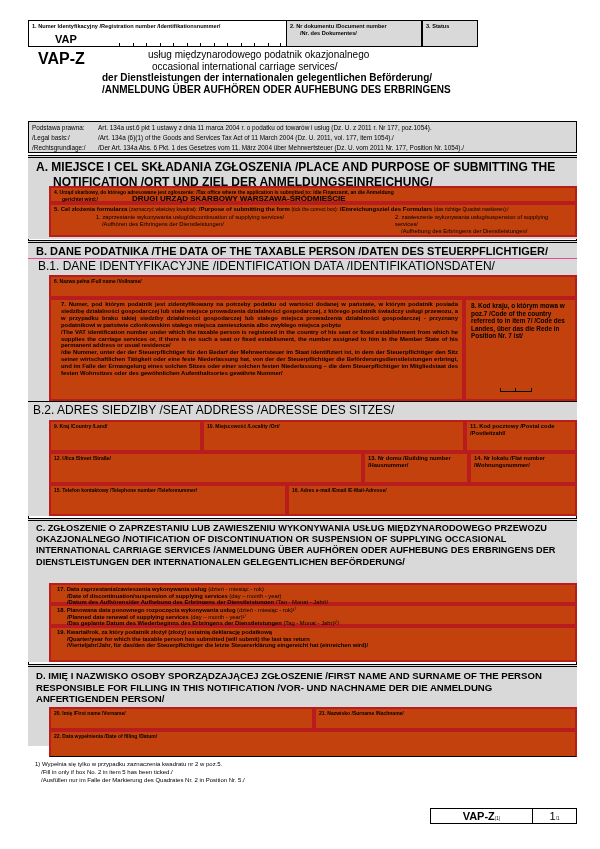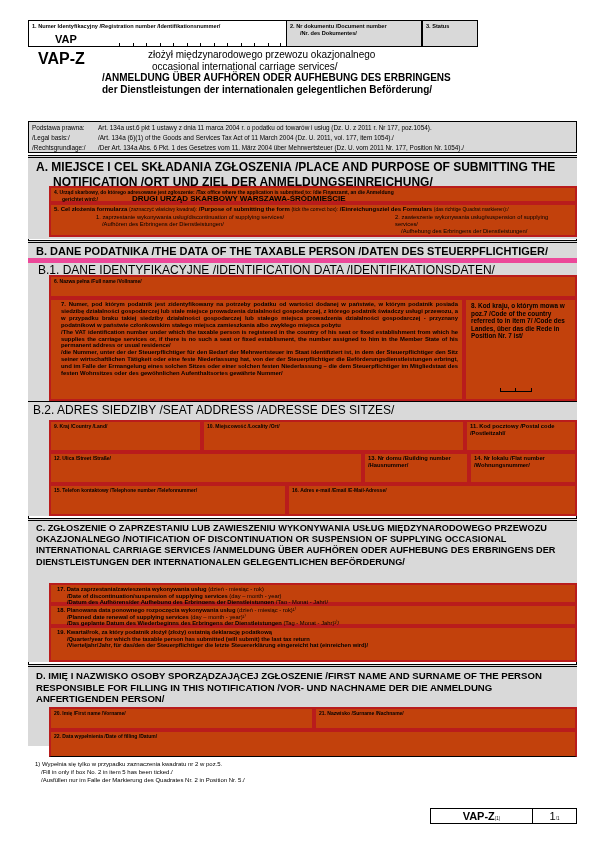--- a/index.html
+++ b/index.html
@@ -61,24 +61,24 @@
     <div>2. Nr dokumentu /Document number</div>
     <div style="padding-left:10px">/Nr. des Dokumentes/</div>
   </div>
 </div>
 <div class="abs b gray" id="status">
   <div class="lbl" style="font-size:5.6px;padding:2px 3px;">3. Status</div>
 </div>
 
 <div class="abs" id="formcode">VAP-Z</div>
 <div class="abs" id="title">
-  <div class="c2" style="padding-left:46px">złożył międzynarodowego przewozu okazjonalnego</div>
+  <div class="c2" style="padding-left:46px">usług międzynarodowego podatnik okazjonalnego</div>
   <div class="c2" style="padding-left:50px">occasional international carriage services/</div>
+  <div>der Dienstleistungen der internationalen gelegentlichen Beförderung/</div>
   <div>/ANMELDUNG ÜBER AUFHÖREN ODER AUFHEBUNG DES ERBRINGENS</div>
-  <div>der Dienstleistungen der internationalen gelegentlichen Beförderung/</div>
 </div>
 
 <div class="abs b gray" id="legal">
   <div class="row">
       <span class="k">Podstawa prawna:</span>
       <span>Art. 134a  ust.6  pkt 1 ustawy z dnia 11 marca 2004 r. o podatku od towarów i usług (Dz. U. z 2011 r. Nr 177, poz.1054).</span>
     </div>
   <div class="row">
       <span class="k">/Legal basis:/</span>
       <span>/Art. 134a (6)(1) of the Goods and Services Tax Act of 11 March 2004 (Dz. U. 2011, vol. 177, item 1054)./</span>
@@ -121,21 +121,21 @@
     <div class="chkrow" style="padding-left:30px;">
       <div>2. zawieszenie wykonywania usług/suspension of supplying services/</div>
       <div style="padding-left:6px">/Aufhebung des Erbringens der Dienstleistungen/</div>
     </div>
   </div>
 </div>
 
 <div class="sec gray" style="top:240px;height:18px;">
   <div class="sechead" style="font-size:11px;padding-top:2px;">B. DANE PODATNIKA /THE DATA OF THE TAXABLE PERSON /DATEN DES STEUERPFLICHTIGER/</div>
 </div>
-<div class="abs gray" style="left:28px;top:258px;width:549px;height:17px;border-top:5px solid #ec4899;">
+<div class="abs gray" style="left:28px;top:258px;width:549px;height:17px;border-top:1px solid #ec4899;">
   <div style="font-size:12px;line-height:15px;padding-left:10px;">B.1. DANE IDENTYFIKACYJNE /IDENTIFICATION DATA /IDENTIFIKATIONSDATEN/</div>
 </div>
 <div class="gutter" style="top:275px;height:126px;"></div>
 <div class="field" style="left:49px;top:275px;width:528px;height:23px;">
   <div class="tiny" style="font-weight:bold;">6. Nazwa pełna /Full name /Vollname/</div>
 </div>
 <div class="field" style="left:49px;top:298px;width:415px;height:103px;padding:1px 4px 1px 10px;">
   <div style="font-size:5.9px;line-height:6.9px;font-weight:bold;text-align:justify;">
     <div>7. Numer, pod którym podatnik jest zidentyfikowany na potrzeby podatku od wartości dodanej w państwie, w którym podatnik posiada siedzibę działalności gospodarczej lub stałe miejsce prowadzenia działalności gospodarczej, z którego podatnik świadczy usługi przewozu, a w przypadku braku takiej siedziby działalności gospodarczej lub stałego miejsca prowadzenia działalności gospodarczej - przyznany podatnikowi w państwie członkowskim stałego miejsca zamieszkania albo zwykłego miejsca pobytu</div>
     <div>/The VAT identification number under which the taxable person is registered in the country of his seat or fixed establishment from which he supplies the carriage services or, if there is no such a seat or fixed establisment, the number assigned to him in the Member State of his permanent address or usual residence/</div>

